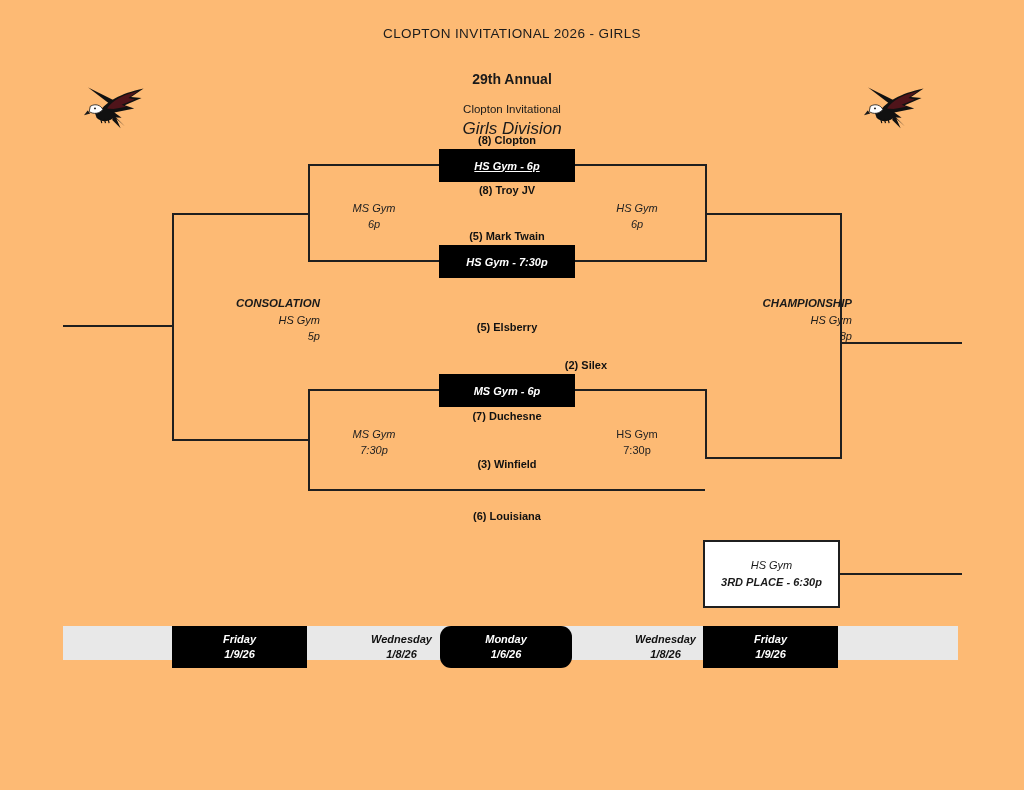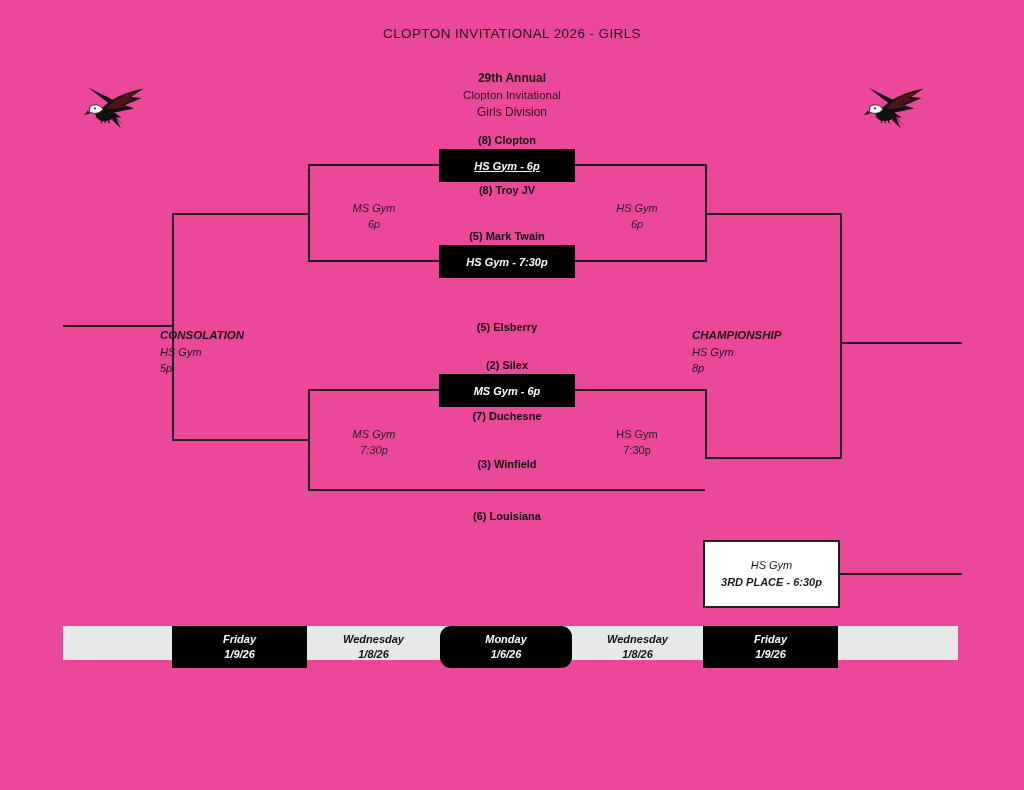--- a/index.html
+++ b/index.html
@@ -1,32 +1,32 @@
 <!DOCTYPE html>
 <html><head>
 <meta charset="utf-8">
 <style>
   * { margin: 0; padding: 0; box-sizing: border-box; }
   html, body { background: #ffffff; }
   .page {
     position: relative;
     width: 1024px; height: 790px;
-    background: #ec4899;
+    background: #fdba74;
     font-family: "Liberation Sans", sans-serif;
     color: #1a1a1a;
     overflow: hidden;
   }
   .title {
     position: absolute; top: 26px; left: 0; width: 1024px;
     text-align: center; font-size: 13.5px; letter-spacing: .4px; color: #1c1c1c;
   }
   .event-header { position: absolute; top: 71px; left: 412px; width: 200px; text-align: center; }
-  .event-header .l1 { font-weight: bold; font-size: 12px; margin-bottom: 4px; }
+  .event-header .l1 { font-weight: bold; font-size: 14px; margin-bottom: 16px; }
   .event-header .l2 { font-size: 11.5px; margin-bottom: 4px; }
-  .event-header .l3 { font-size: 12px; }
+  .event-header .l3 { font-size: 17px; font-style: italic; }
 
   .logo { position: absolute; width: 68px; height: 58px; }
   .logo.left  { top: 82px; left: 84px; }
   .logo.right { top: 82px; left: 864px; }
 
   .h-line, .v-line { position: absolute; background: #1f1f1f; }
   .h-line { height: 2px; }
   .v-line { width: 2px; }
 
   .game-box {
@@ -37,21 +37,21 @@
   }
   .team {
     position: absolute; left: 407px; width: 200px; text-align: center;
     font-size: 11px; font-weight: bold; color: #111;
   }
   .sf-label {
     position: absolute; width: 120px; text-align: center;
     font-size: 11px; font-style: italic; line-height: 16px; color: #222;
   }
   .sf-label.upright { font-style: normal; }
-  .final-label { position: absolute; width: 160px; text-align: left; line-height: 16.5px; margin-top: 32px; }
+  .final-label { position: absolute; width: 160px; text-align: right; line-height: 16.5px; }
   .final-label .ttl { font-size: 11.5px; font-weight: bold; font-style: italic; }
   .final-label .sub { font-size: 11px; font-style: italic; }
 
   .third-box {
     position: absolute; left: 703px; top: 540px; width: 137px; height: 68px;
     border: 2px solid #1f1f1f; background: #ffffff;
     display: flex; flex-direction: column; align-items: center; justify-content: center;
     line-height: 17px;
   }
   .third-box .sub { font-size: 11px; font-style: italic; }
@@ -60,21 +60,21 @@
   .date-bar {
     position: absolute; left: 63px; top: 626px; width: 895px; height: 34px;
     background: #e8e8e8;
   }
   .date-cell {
     position: absolute; top: 626px; height: 42px;
     display: flex; flex-direction: column; align-items: center; justify-content: center;
     font-size: 11px; font-weight: bold; font-style: italic; line-height: 15px;
   }
   .date-cell.black { background: #000000; color: #ffffff; }
-  .date-cell.gray  { background: transparent; color: #111111; }
+  .date-cell.gray  { background: transparent; color: #111111; margin-left: 28px; }
 </style>
 </head>
 <body>
 
 <div class="page">
 
   <div class="title">CLOPTON INVITATIONAL 2026 - GIRLS</div>
   <div class="event-header">
     <div class="l1">29th Annual</div>
     <div class="l2">Clopton Invitational</div>
@@ -123,21 +123,21 @@
   <div class="v-line" style="left:840px; top:213px; height:246px;"></div>
 
   <div class="team" style="top:134px;">(8) Clopton</div>
   <div class="game-box" style="top:149px;text-decoration:underline;">HS Gym - 6p</div>
   <div class="team" style="top:184px;">(8) Troy JV</div>
 
   <div class="team" style="top:230px;">(5) Mark Twain</div>
   <div class="game-box" style="top:245px;">HS Gym - 7:30p</div>
   <div class="team" style="top:281px;margin-top:40px;">(5) Elsberry</div>
 
-  <div class="team" style="top:359px;">(2) Silex</div>
+  <div class="team" style="top:359px;text-align:right;">(2) Silex</div>
   <div class="game-box" style="top:374px;">MS Gym - 6p</div>
   <div class="team" style="top:410px;">(7) Duchesne</div>
 
   <div class="team" style="top:458px;">(3) Winfield</div>
   <div class="team" style="top:510px;">(6) Louisiana</div>
 
   <div class="sf-label" style="left:314px; top:200px;">
     <div>MS Gym</div>
     <div>6p</div>
   </div>

